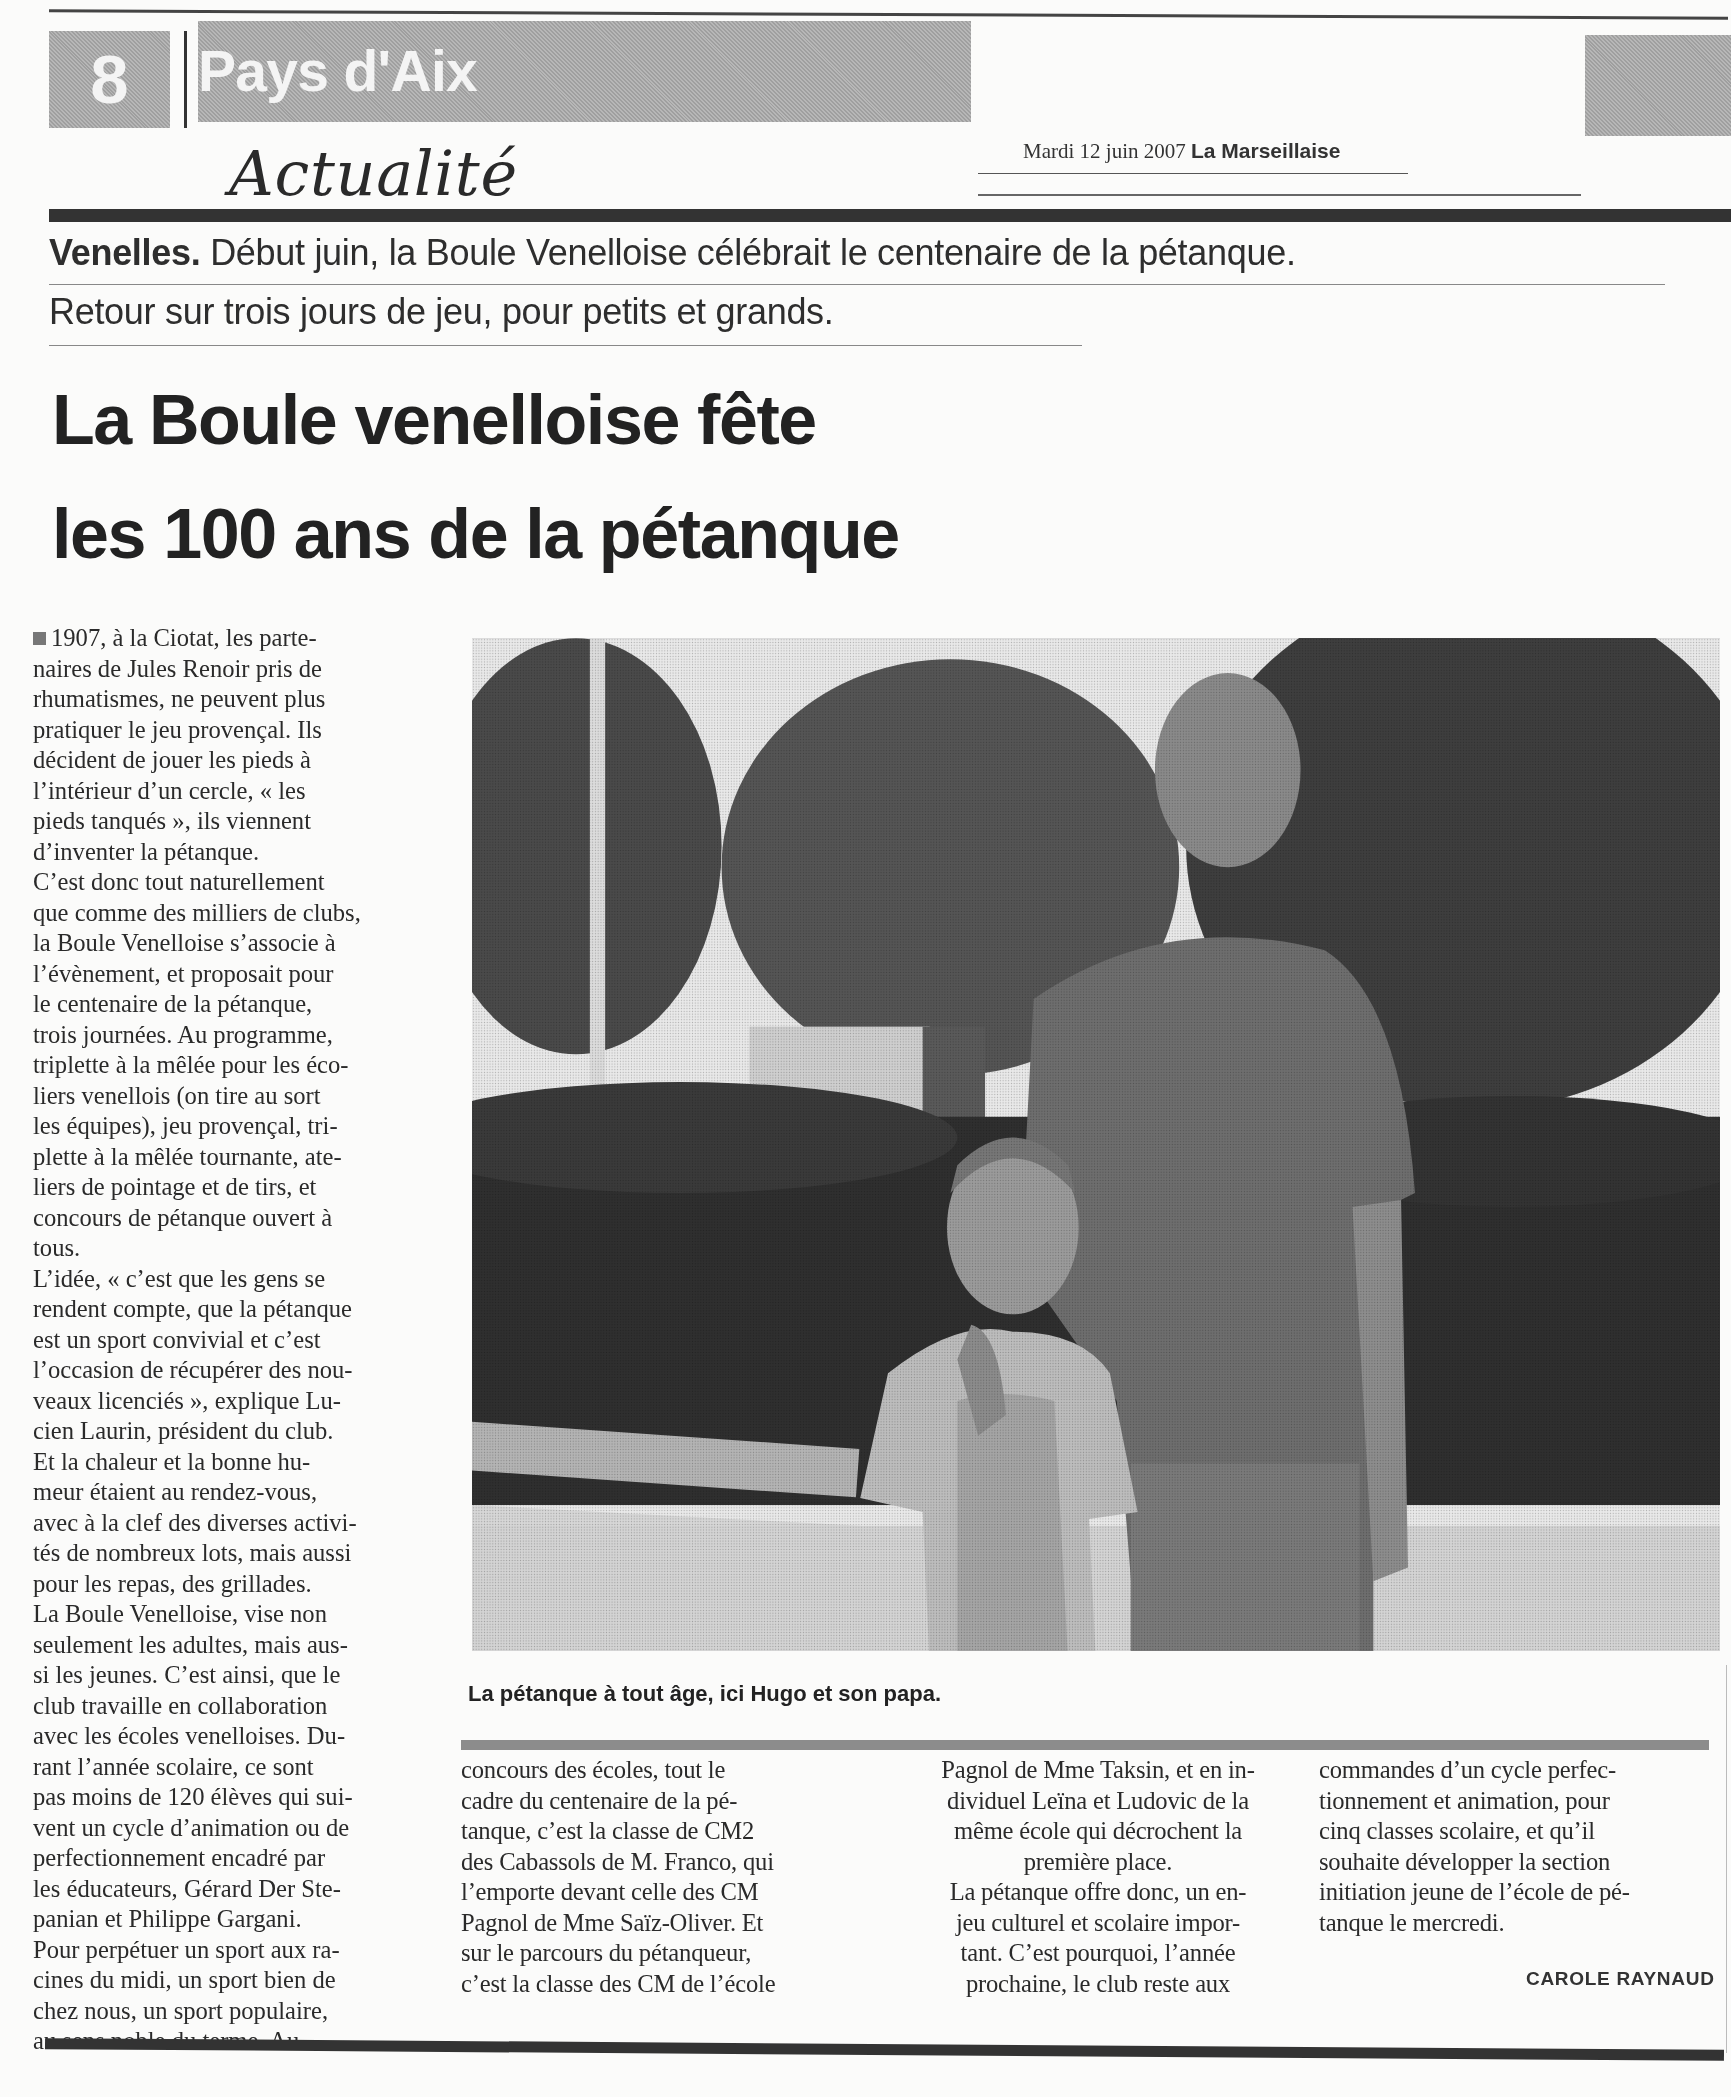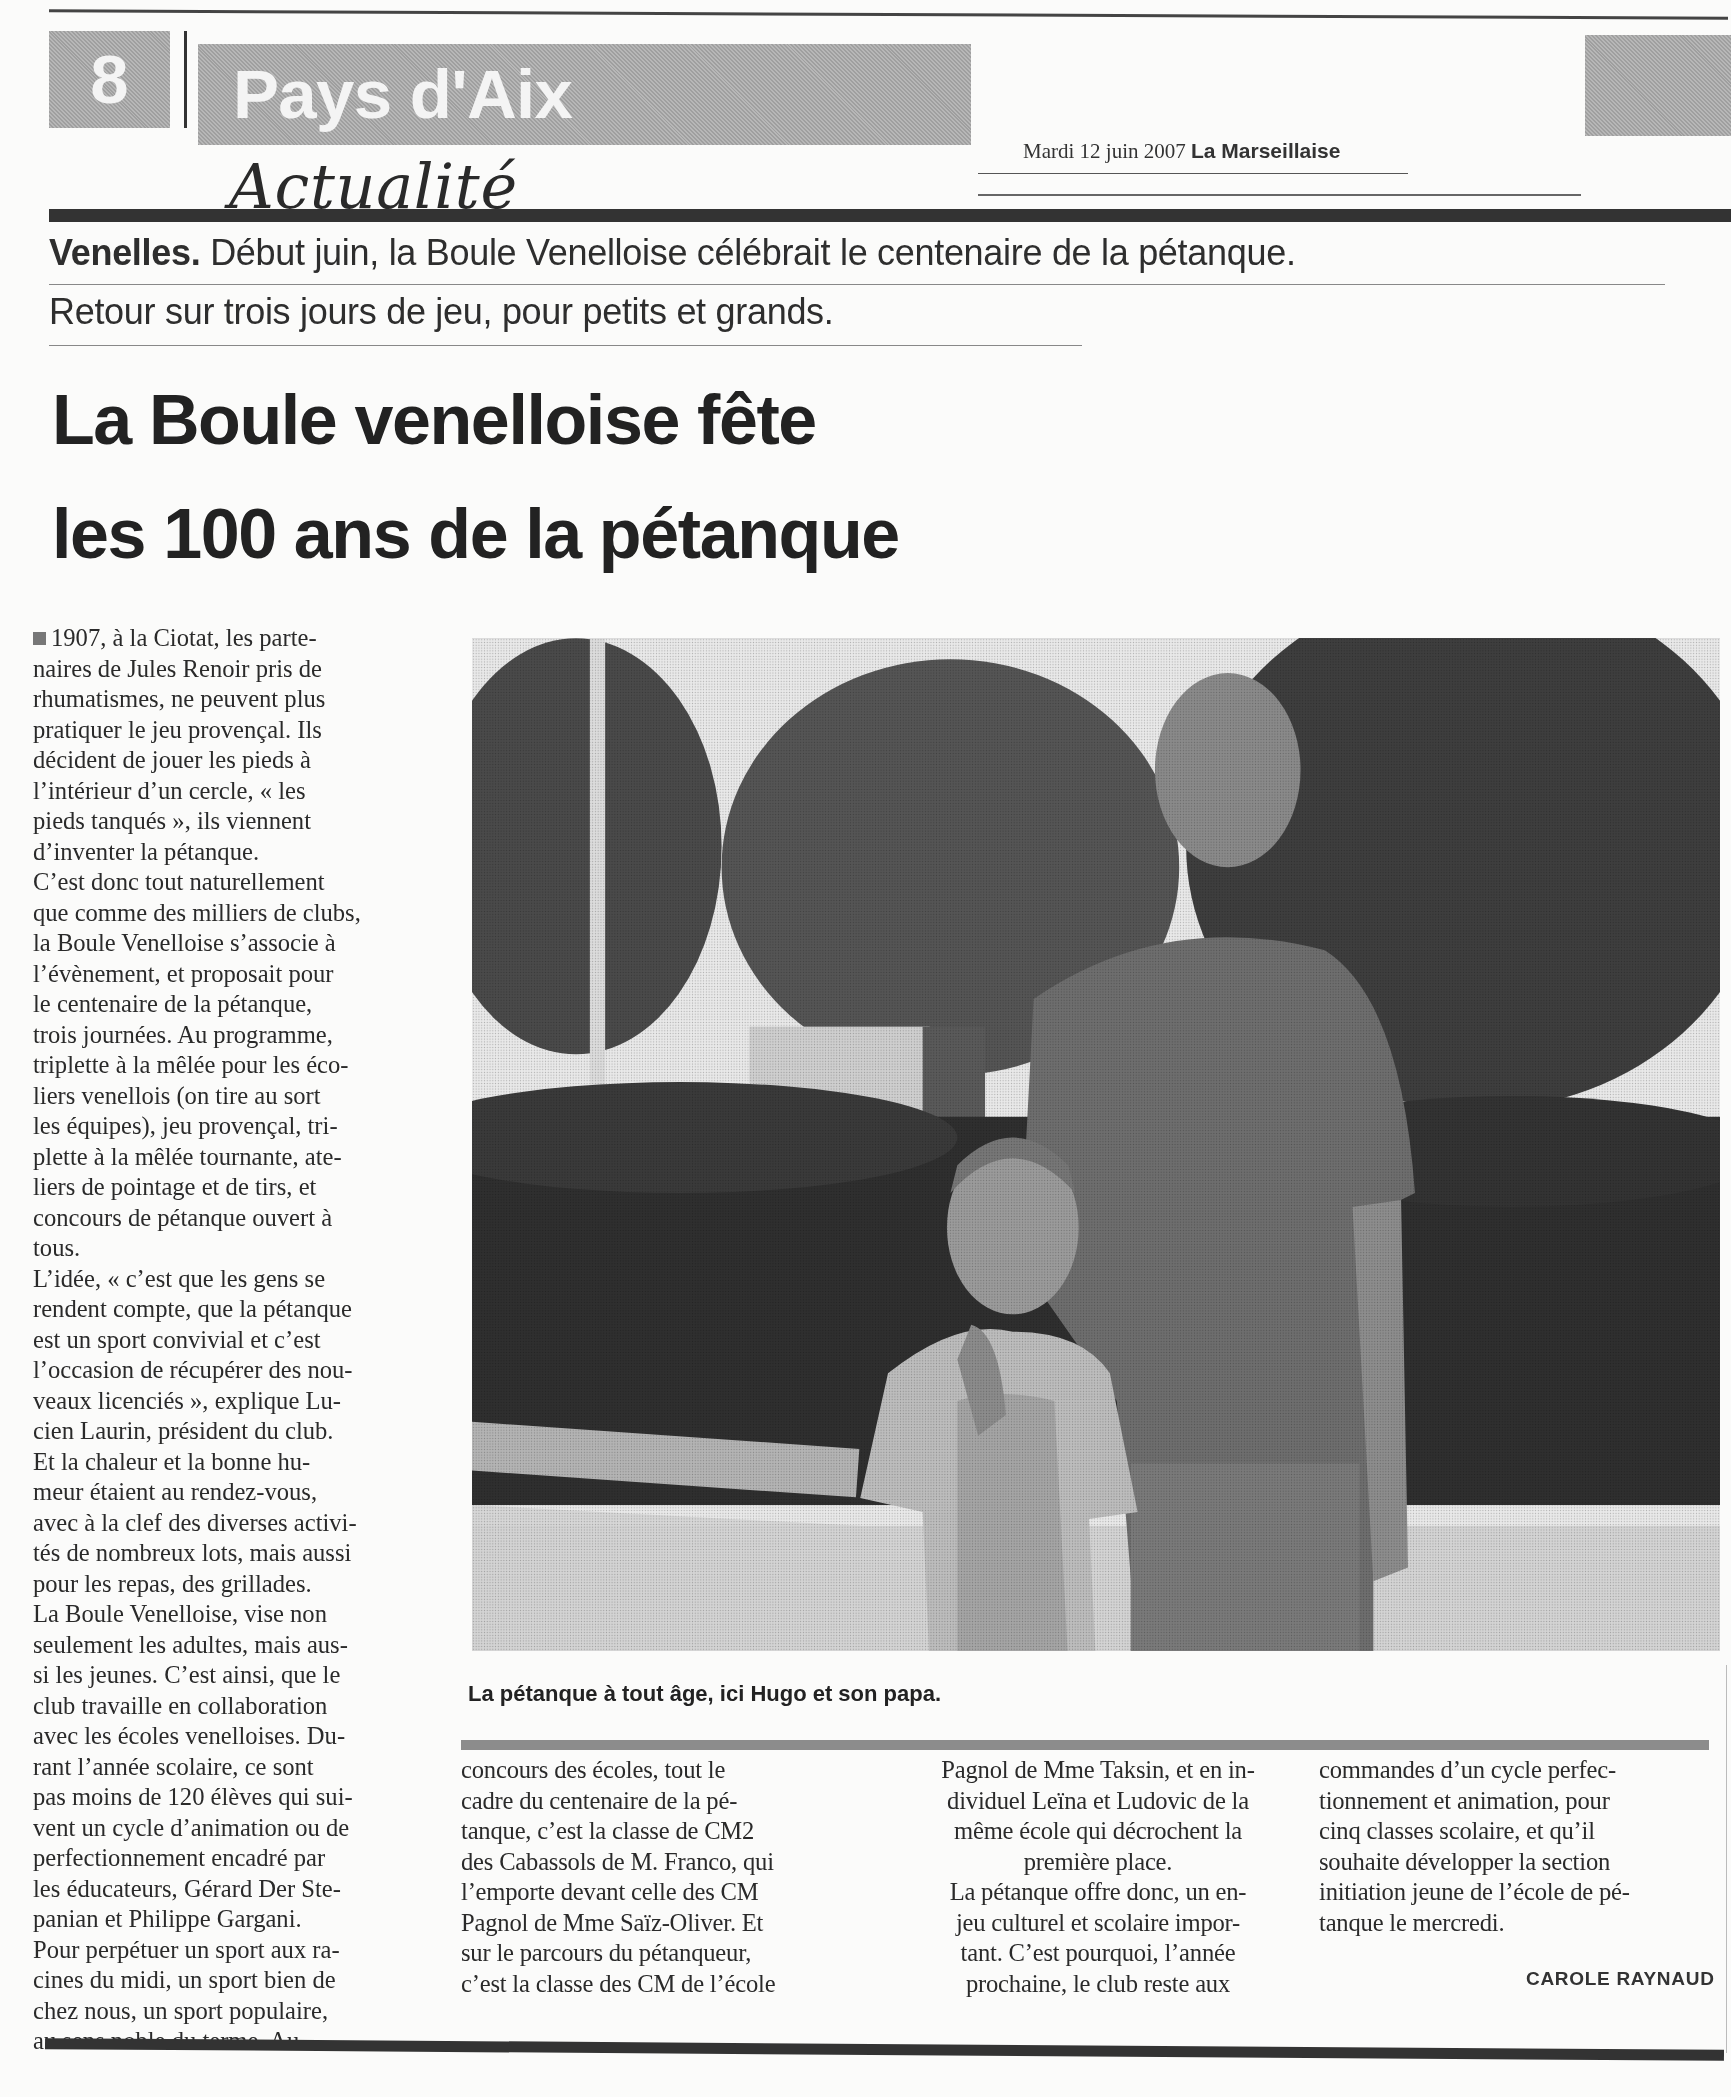--- a/index.html
+++ b/index.html
@@ -2,23 +2,23 @@
 <html style="font-size:11px"><head>
 <meta charset="utf-8">
 <style>
   html,body{margin:0;padding:0;}
   body{width:1731px;height:2097px;background:#fbfbfa;position:relative;overflow:hidden;color:#2a2a2a;font-family:"DejaVu Serif",serif;}
   .abs{position:absolute;}
   .rule-top{left:49px;top:12.5px;width:1679px;height:2.8px;background:#444;transform:rotate(0.25deg);}
   .gray{background:#aaa;background-image:repeating-linear-gradient(45deg,#9f9f9f 0 1.4px,#b7b7b7 1.4px 2.8px);}
   .pagenum{left:49px;top:31px;width:121px;height:97px;display:flex;align-items:center;justify-content:center;color:#f4f4f4;font-family:"Liberation Sans",sans-serif;font-size:69px;font-weight:bold;}
   .vbar{left:184px;top:31px;width:2.8px;height:97px;background:#333;}
-  .section{left:198px;top:44px;width:773px;height:101px;color:#f4f4f4;font-family:"Liberation Sans",sans-serif;font-weight:bold;font-size:69px;line-height:101px;padding-left:35px;box-sizing:border-box;letter-spacing:-0.7px;}
+  .section{left:198px;top:21px;width:773px;height:101px;color:#f4f4f4;font-family:"Liberation Sans",sans-serif;font-weight:bold;font-size:57px;line-height:101px;box-sizing:border-box;letter-spacing:-0.7px;}
   .section-right{left:1585px;top:35px;width:146px;height:101px;}
-  .rubrique{left:229px;top:150px;font-family:"DejaVu Serif",serif;font-style:italic;font-size:62px;color:#2a2a2a;letter-spacing:0.7px;}
+  .rubrique{left:229px;top:137px;font-family:"DejaVu Serif",serif;font-style:italic;font-size:62px;color:#2a2a2a;letter-spacing:0.7px;}
   .dateline{left:1023px;top:139px;font-family:"Liberation Serif",serif;font-size:21px;color:#333;}
   .dateline b{font-family:"Liberation Sans",sans-serif;font-weight:bold;}
   .date-rule1{left:978px;top:173px;width:430px;height:1.4px;background:#555;}
   .date-rule2{left:978px;top:194px;width:603px;height:2.1px;background:#666;}
   .thick-bar{left:49px;top:209px;width:1683px;height:12.5px;background:#333;}
   .deck{left:49px;font-family:"Liberation Sans",sans-serif;font-size:36px;color:#2e2e2e;white-space:nowrap;letter-spacing:-0.3px;}
   .deck b{font-weight:bold;}
   .deck-rule{height:1.4px;background:#888;}
   .headline{left:52px;font-family:"Liberation Sans",sans-serif;font-weight:bold;font-size:70px;line-height:104px;color:#222;letter-spacing:-1.4px;white-space:nowrap;}
   .col{font-family:"Liberation Serif",serif;font-size:24.6px;line-height:30.5px;color:#2a2a2a;white-space:pre;}

